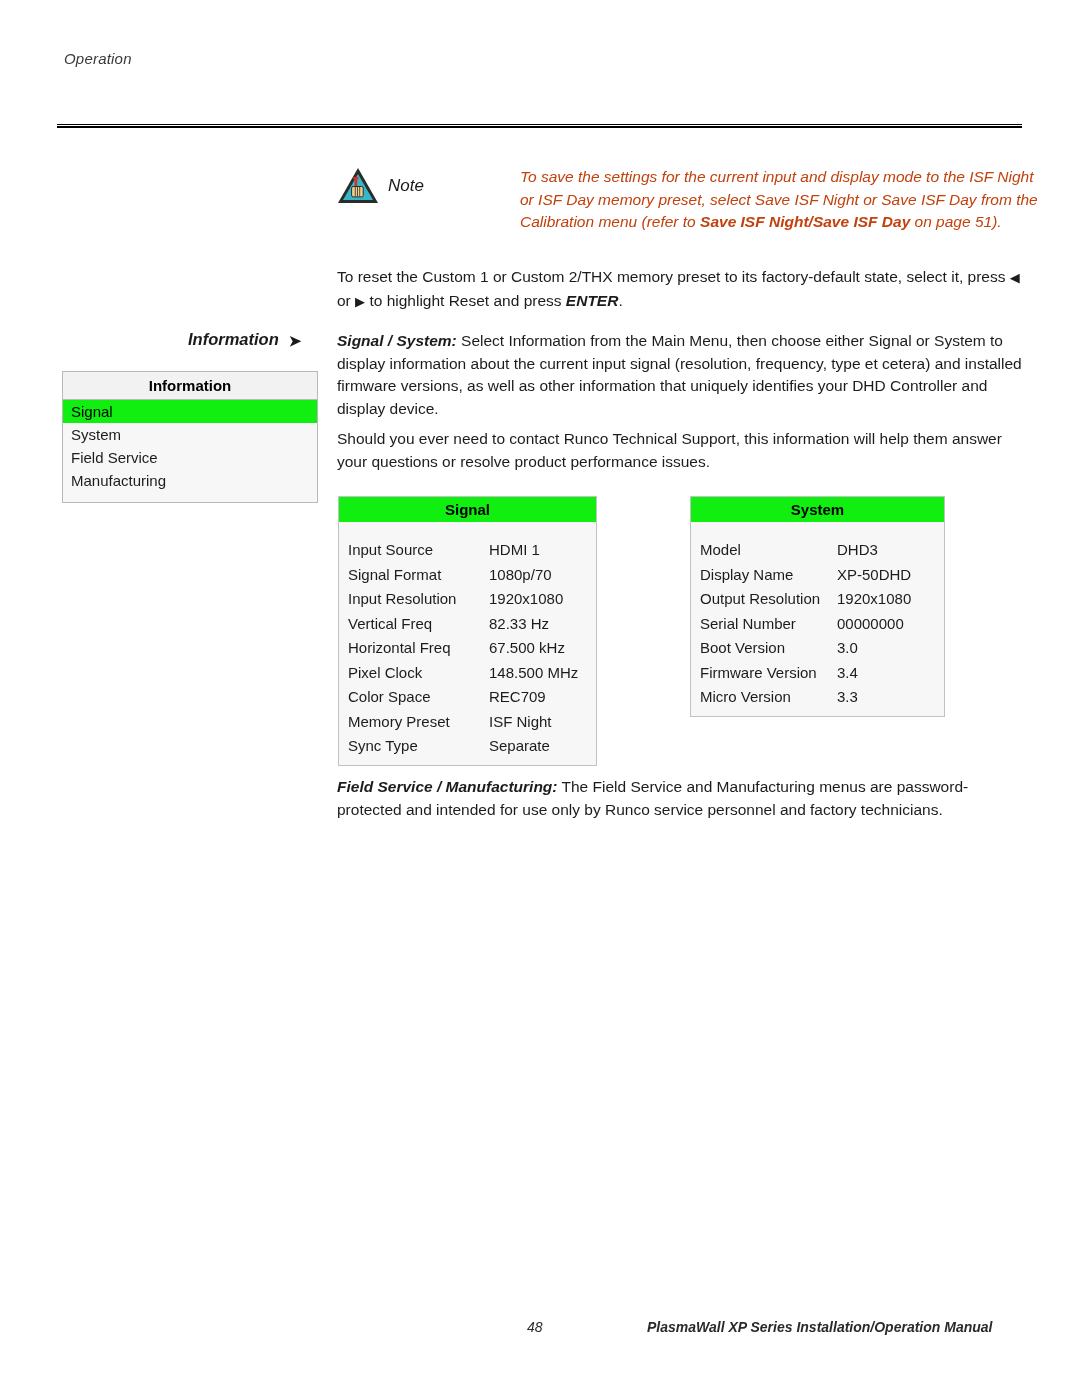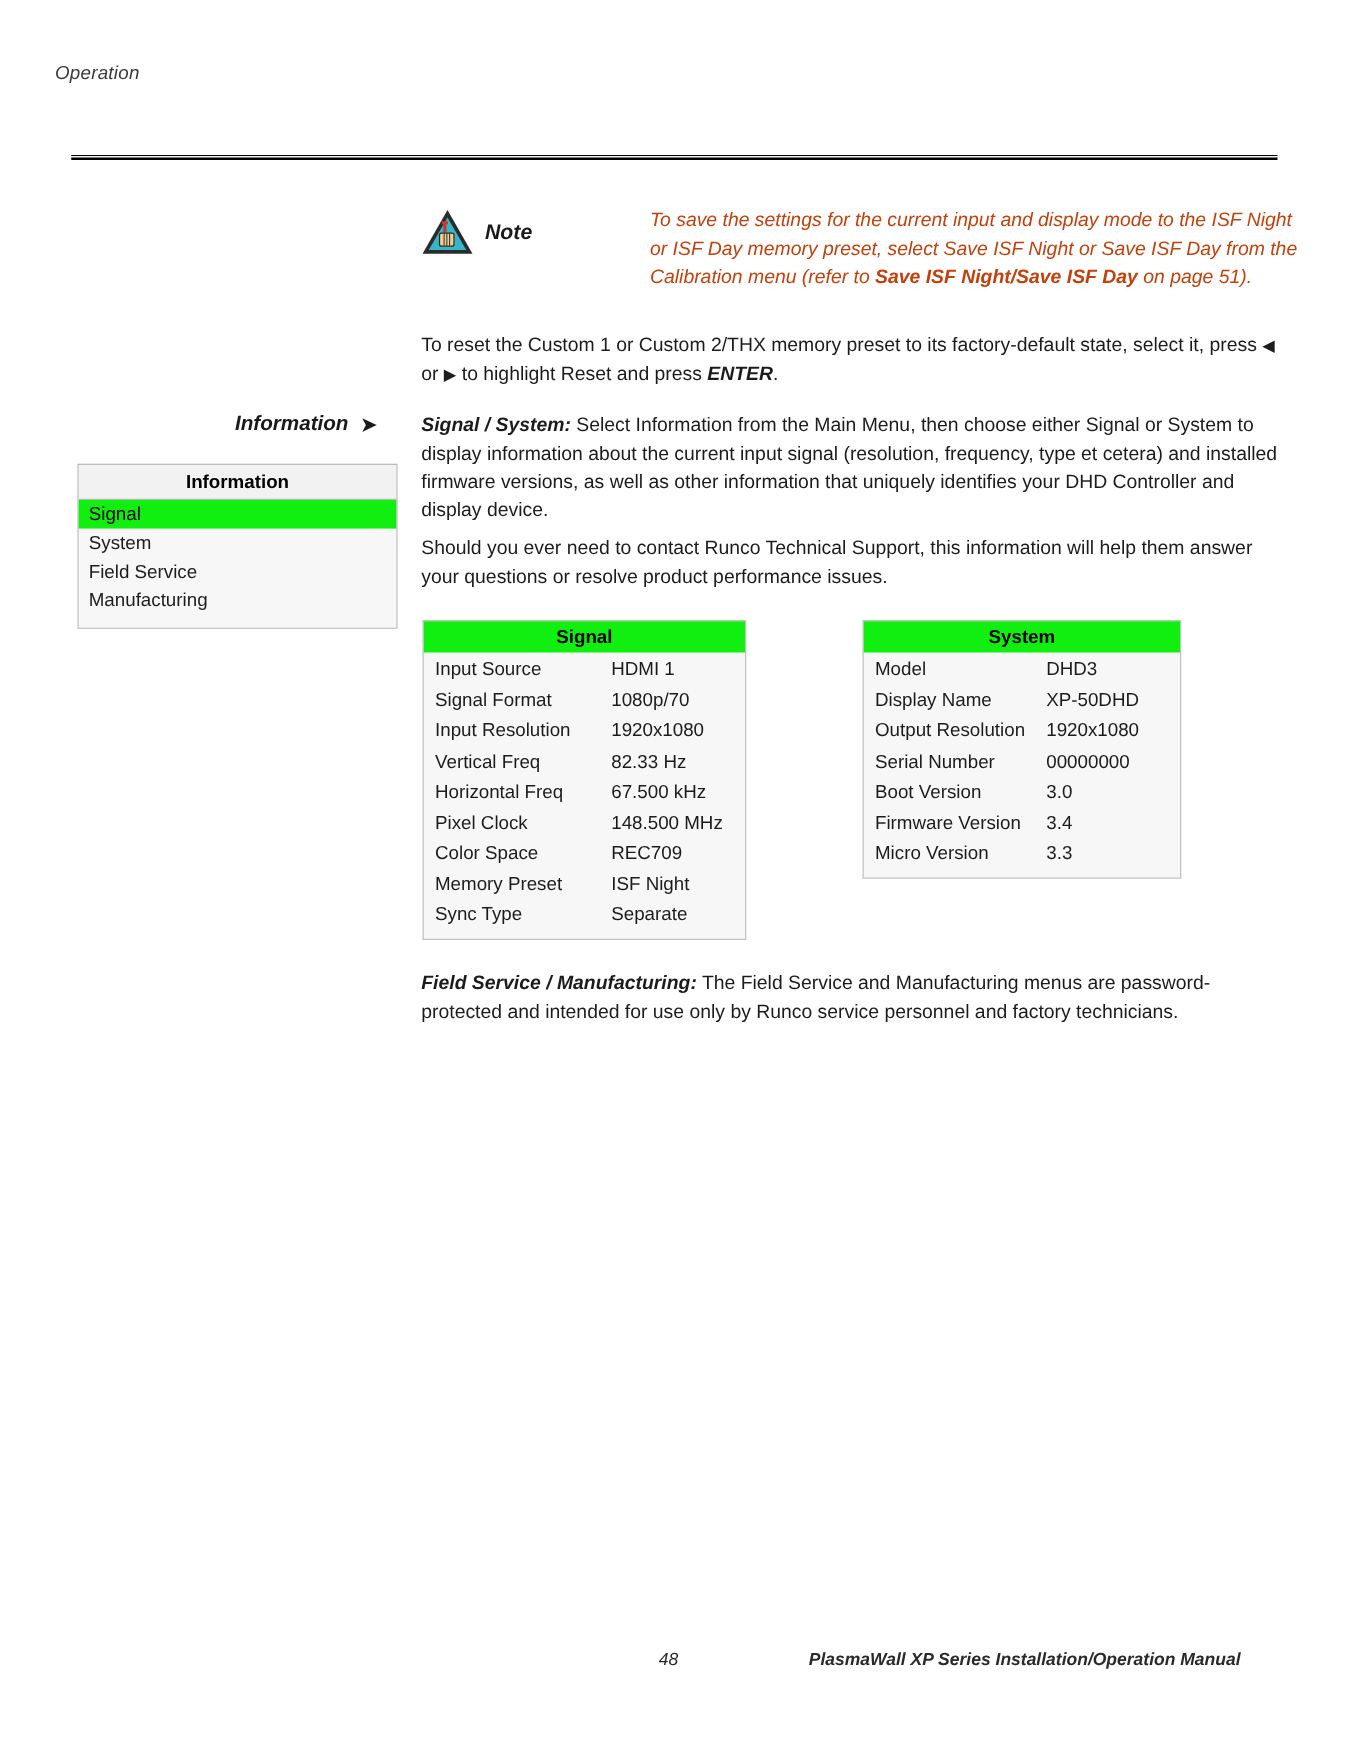--- a/index.html
+++ b/index.html
@@ -10,21 +10,21 @@
     background: #ffffff;
     font-family: "Liberation Sans", sans-serif;
     color: #000000;
     position: relative;
     overflow: hidden;
   }
 
   
   .page-header {
     position: absolute;
-    left: 44px;
+    left: 64px;
     top: 50px;
     font-style: italic;
     font-size: 15px;
     color: #3a3a3a;
     letter-spacing: 0.2px;
   }
   .header-rule {
     position: absolute;
     left: 57px;
     top: 124px;
@@ -64,21 +64,21 @@
     gap: 8px;
   }
   .note-icon {
     width: 44px;
     height: 40px;
     position: relative;
     flex: 0 0 auto;
   }
   .note-label {
     font-style: italic;
-    font-weight: bold;
+    font-weight: normal;
     font-size: 17px;
     color: #1a1a1a;
   }
   .note-text {
     position: absolute;
     left: 184px;
     top: 0px;
     width: 518px;
     font-style: italic;
     font-size: 15.5px;
@@ -168,21 +168,21 @@
   .info-table.signal { left: 338px; top: 496px; width: 259px; }
   .info-table.system { left: 690px; top: 496px; width: 255px; }
   .it-title {
     background: #10ef10;
     text-align: center;
     font-weight: bold;
     font-size: 15px;
     color: #000;
     padding: 4px 0 4px;
   }
-  .it-body { padding: 2px 0 6px; }
+  .it-body { padding: 16px 0 6px; }
   .it-row {
     display: flex;
     font-size: 15px;
     color: #1c1c1c;
     line-height: 24.5px;
   }
   .it-key { padding-left: 9px; }
   .info-table.signal .it-key { width: 150px; }
   .info-table.signal .it-val { width: auto; }
   .info-table.system .it-key { width: 146px; }

